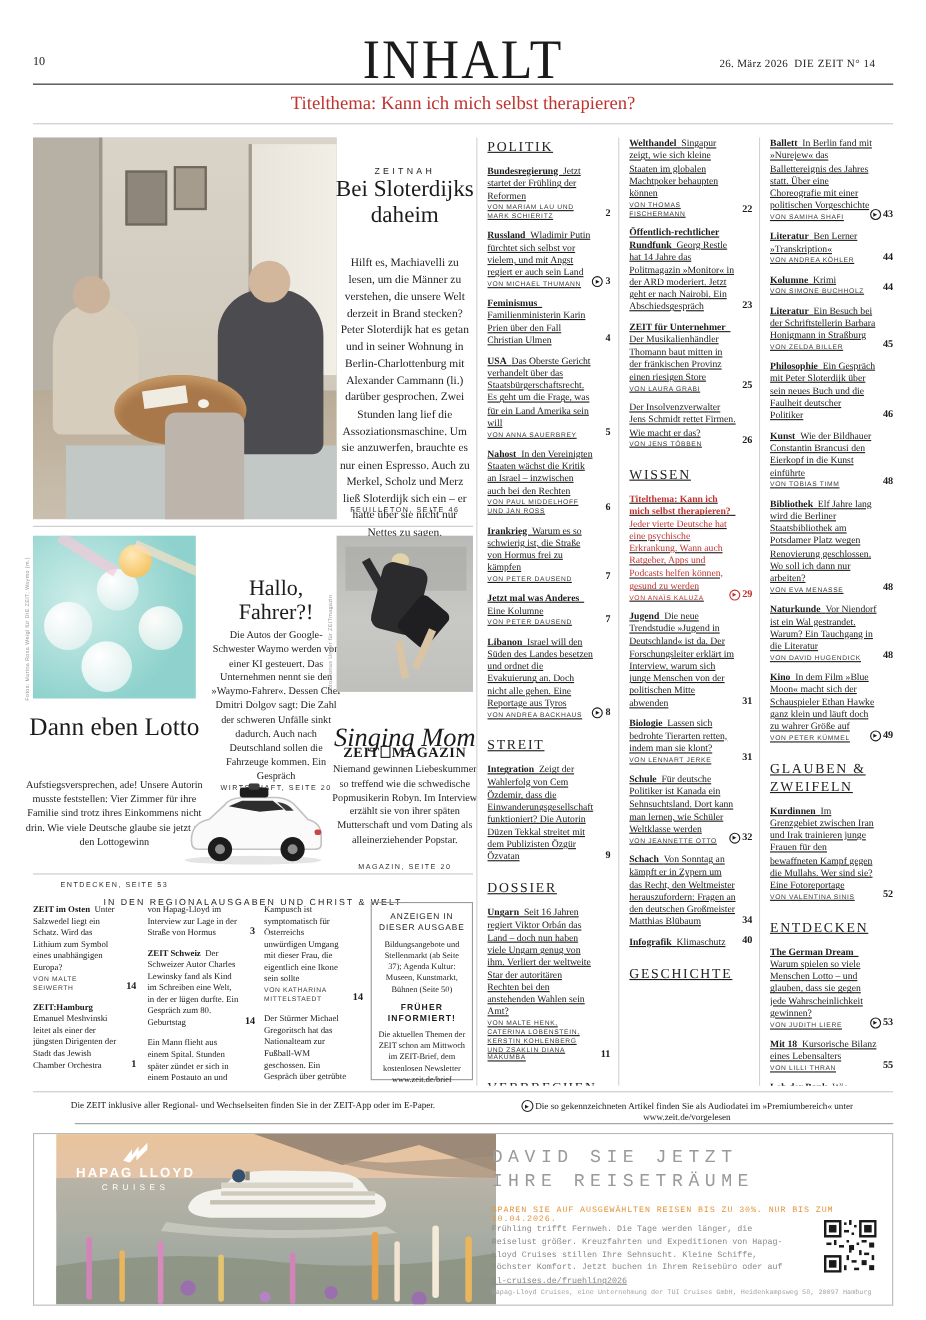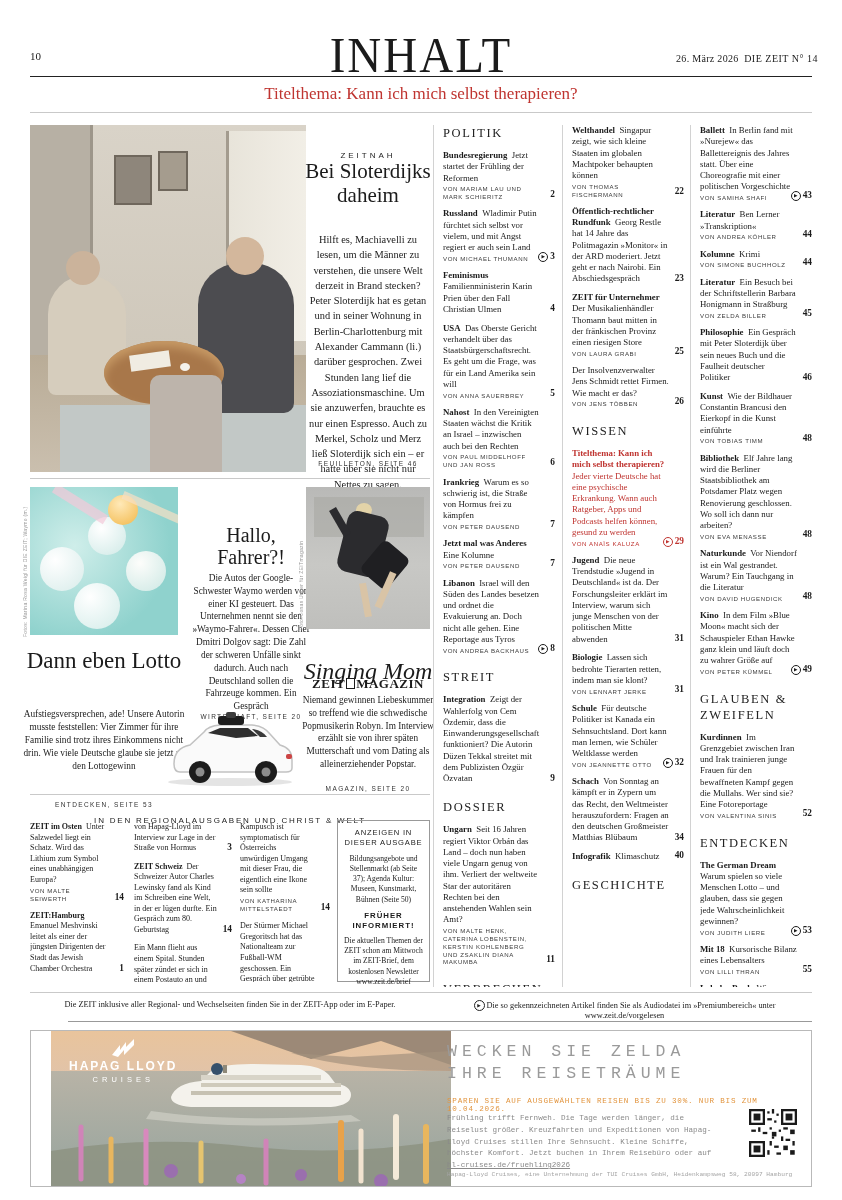--- a/index.html
+++ b/index.html
@@ -7,33 +7,33 @@
         font-family:"Liberation Serif",serif;color:#1b1b1b;overflow:hidden;}
   .abs{position:absolute;}
   .hr{position:absolute;height:1px;background:#c9c9c9;}
   .sans{font-family:"Liberation Sans",sans-serif;margin-top:13px;}
   .mono{font-family:"Liberation Mono","DejaVu Sans Mono",monospace;}
 
   
   .pagenum{left:30px;top:50px;font-size:11px;}
   .masthead{left:0;right:0;top:28px;text-align:center;font-size:47px;letter-spacing:2px;
             font-weight:400;transform:scaleY(1.08);}
-  .dateline{right:24px;top:53px;font-size:10px;letter-spacing:.3px;}
+  .dateline{right:46px;top:53px;font-size:10px;letter-spacing:.3px;}
   .titelthema{left:0;right:0;top:84px;text-align:center;font-size:17px;}
 
   
   .zeitnah{left:306px;width:124px;top:138px;text-align:center;font-size:8px;letter-spacing:3px;color:#222;}
   .feat-h{font-size:21px;line-height:1.12;text-align:center;}
   .feat-b{font-size:10px;line-height:1.47;text-align:center;color:#222;}
   .feat-ref{font-size:6.5px;letter-spacing:1.4px;text-align:center;color:#333;}
   .vcred{font-size:5px;color:#999;writing-mode:vertical-rl;transform:rotate(180deg);
          font-family:"Liberation Sans",sans-serif;letter-spacing:.3px;}
 
   
-  .col{position:absolute;top:125px;height:862px;overflow:hidden;font-size:8.8px;line-height:1.28;}
+  .col{position:absolute;top:125px;height:862px;overflow:hidden;font-size:8.8px;line-height:1.28;text-decoration:underline;}
   .vr{position:absolute;width:1px;background:#d2d2d2;}
   .sec{font-size:12.5px;letter-spacing:1.6px;margin:15px 0 9px;color:#222;}
   .col .sec:first-child, .nomt{margin-top:0;}
   .entry{position:relative;margin-bottom:7.5px;}
   .etx{margin:0;padding-right:15px;}
   .etx b{font-weight:bold;}
   .by{font-family:"Liberation Sans",sans-serif;font-size:6.1px;letter-spacing:.6px;
       color:#3c3c3c;margin-top:1.5px;padding-right:15px;}
   .pg{position:absolute;right:0;bottom:0;font-weight:bold;font-size:9.3px;white-space:nowrap;}
   .aud{display:inline-block;width:8px;height:8px;border:1px solid currentColor;border-radius:50%;
@@ -426,21 +426,21 @@
       </svg>
       <div class="brand">
         <svg width="26" height="18" viewBox="0 0 26 18" style="display:block;margin:0 auto 2px;">
           <path d="M2 16 L10 6 L10 11 L16 3 L16 8 L24 0 L24 6 L14 16 L14 11 L8 18 Z" fill="#ffffff"></path>
         </svg>
         <div class="b1"><span>HAPAG</span> <span>LLOYD</span></div>
         <div class="b2">CRUISES</div>
       </div>
     </div>
     <div class="ad-head mono">
-      <div>WECKEN SIE ZELDA</div>
+      <div>DAVID SIE JETZT</div>
       <div>IHRE REISETRÄUME</div>
     </div>
     <div class="ad-offer mono">SPAREN SIE AUF AUSGEWÄHLTEN REISEN BIS ZU 30%. NUR BIS ZUM 10.04.2026.</div>
     <div class="ad-body mono">
       <span>Frühling trifft Fernweh. Die Tage werden länger, die Reiselust größer. Kreuzfahrten und Expeditionen von Hapag-Lloyd Cruises stillen Ihre Sehnsucht. Kleine Schiffe, höchster Komfort. Jetzt buchen in Ihrem Reisebüro oder auf </span><a style="color:#8a8a8a;text-decoration:underline;" href="#">hl-cruises.de/fruehling2026</a>
     </div>
     <svg class="abs" style="right:14px;top:78px;" width="48" height="48" viewBox="0 0 21 21">
       <rect width="21" height="21" fill="#fff"></rect>
       <g fill="#1a1a1a">
         <rect x="0" y="0" width="7" height="7"></rect>

